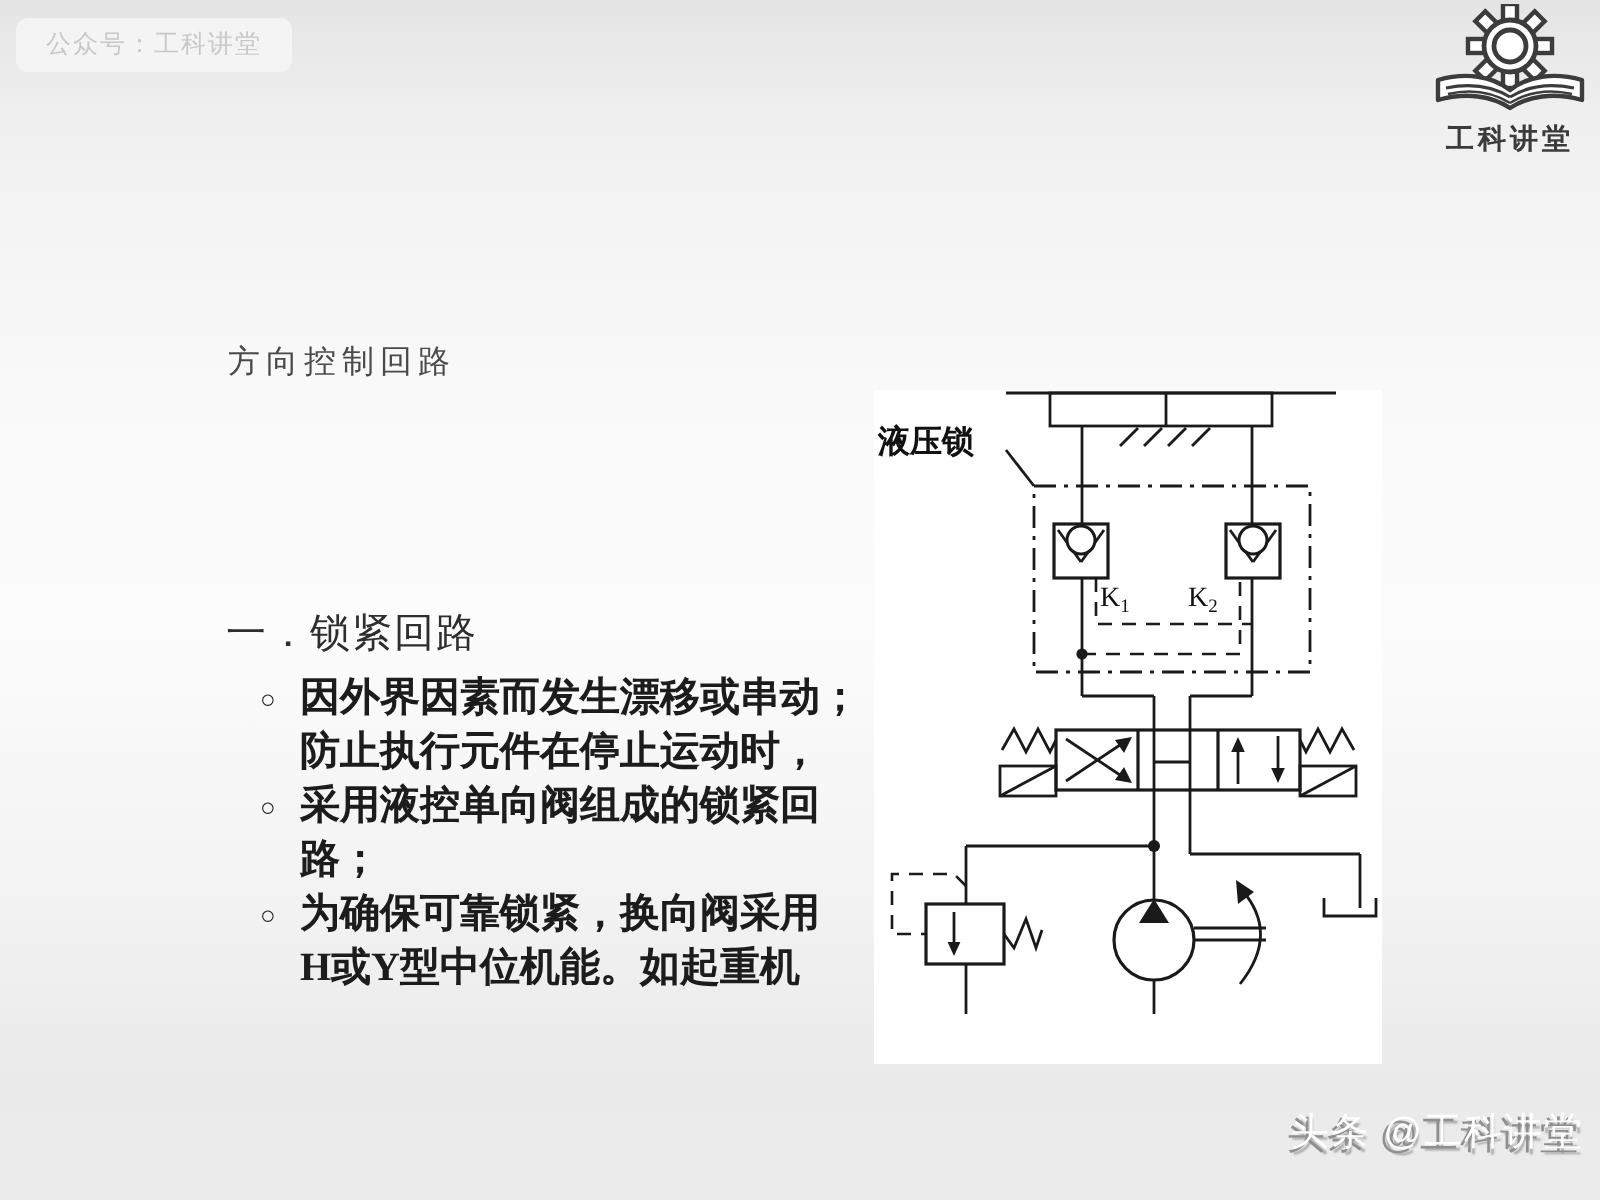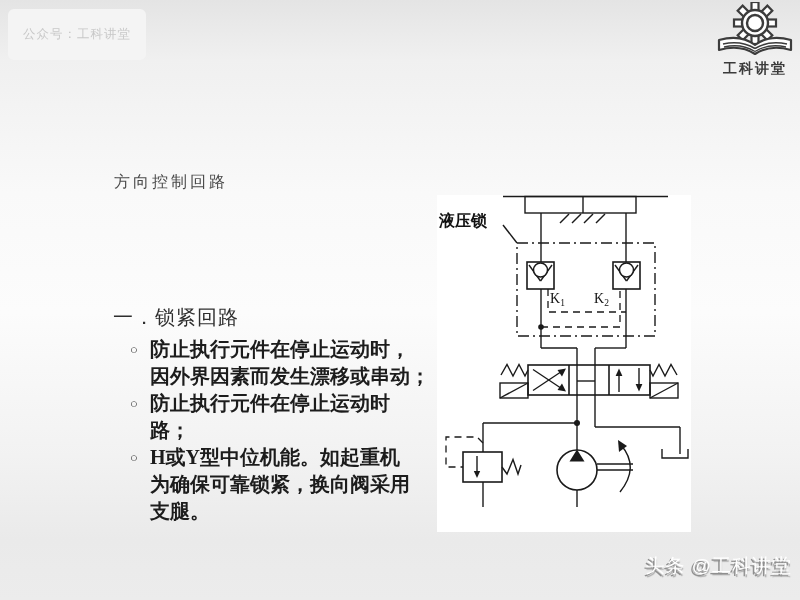--- a/index.html
+++ b/index.html
@@ -2,21 +2,21 @@
 <html><head>
 <meta charset="utf-8">
 <style>
   html,body{margin:0;padding:0;background:#888;}
   .slide{
     position:relative;width:800px;height:600px;overflow:hidden;
     background:linear-gradient(180deg,#e4e4e4 0%,#f0f0f0 10%,#f9f9f9 32%,#fcfcfc 52%,#f2f2f2 76%,#eaeaea 90%,#ececec 100%);
     font-family:"Liberation Serif", serif;
   }
   .badge{
-    position:absolute;left:8px;top:9px;padding:17px 15px;border-radius:6px;
+    position:absolute;left:8px;top:9px;padding:5px 15px;border-radius:6px;
     background:#f4f4f4;color:#c8c8c8;font-size:12.5px;letter-spacing:1px;
     font-family:"Liberation Sans", sans-serif;
   }
   .logo{position:absolute;left:708px;top:2px;width:94px;text-align:center;}
   .logo-text{
     margin-top:-2px;font-size:14px;font-weight:bold;color:#3b3b3b;
     letter-spacing:2px;font-family:"Liberation Sans", sans-serif;
   }
   .page-title{
     position:absolute;left:114px;top:167px;font-size:16px;line-height:30px;
@@ -78,39 +78,38 @@
   </div>
 
   <div class="page-title">方向控制回路</div>
 
   <div class="body-block">
     <div class="heading">一．锁紧回路</div>
 
     <div class="bullet">
       <span class="marker">○</span>
       <span class="lines">
+        <div>因外界因素而发生漂移或串动；</div>
         <div>防止执行元件在停止运动时，</div>
-        <div>因外界因素而发生漂移或串动；</div>
       </span>
     </div>
 
     <div class="bullet">
       <span class="marker">○</span>
       <span class="lines">
-        <div>防止执行元件在停止运动时</div>
+        <div>采用液控单向阀组成的锁紧回</div>
         <div>路；</div>
       </span>
     </div>
 
     <div class="bullet">
       <span class="marker">○</span>
       <span class="lines">
+        <div>为确保可靠锁紧，换向阀采用</div>
         <div>H或Y型中位机能。如起重机</div>
-        <div>为确保可靠锁紧，换向阀采用</div>
-        <div>支腿。</div>
       </span>
     </div>
   </div>
 
   <div class="diagram-panel">
     <svg width="254" height="313" viewBox="0 0 254 313">
 
       <g>
         <line class="ln" x1="66" y1="1.5" x2="231" y2="1.5"></line>
         <rect class="ln" x="88" y="1.5" width="111" height="16.5"></rect>

